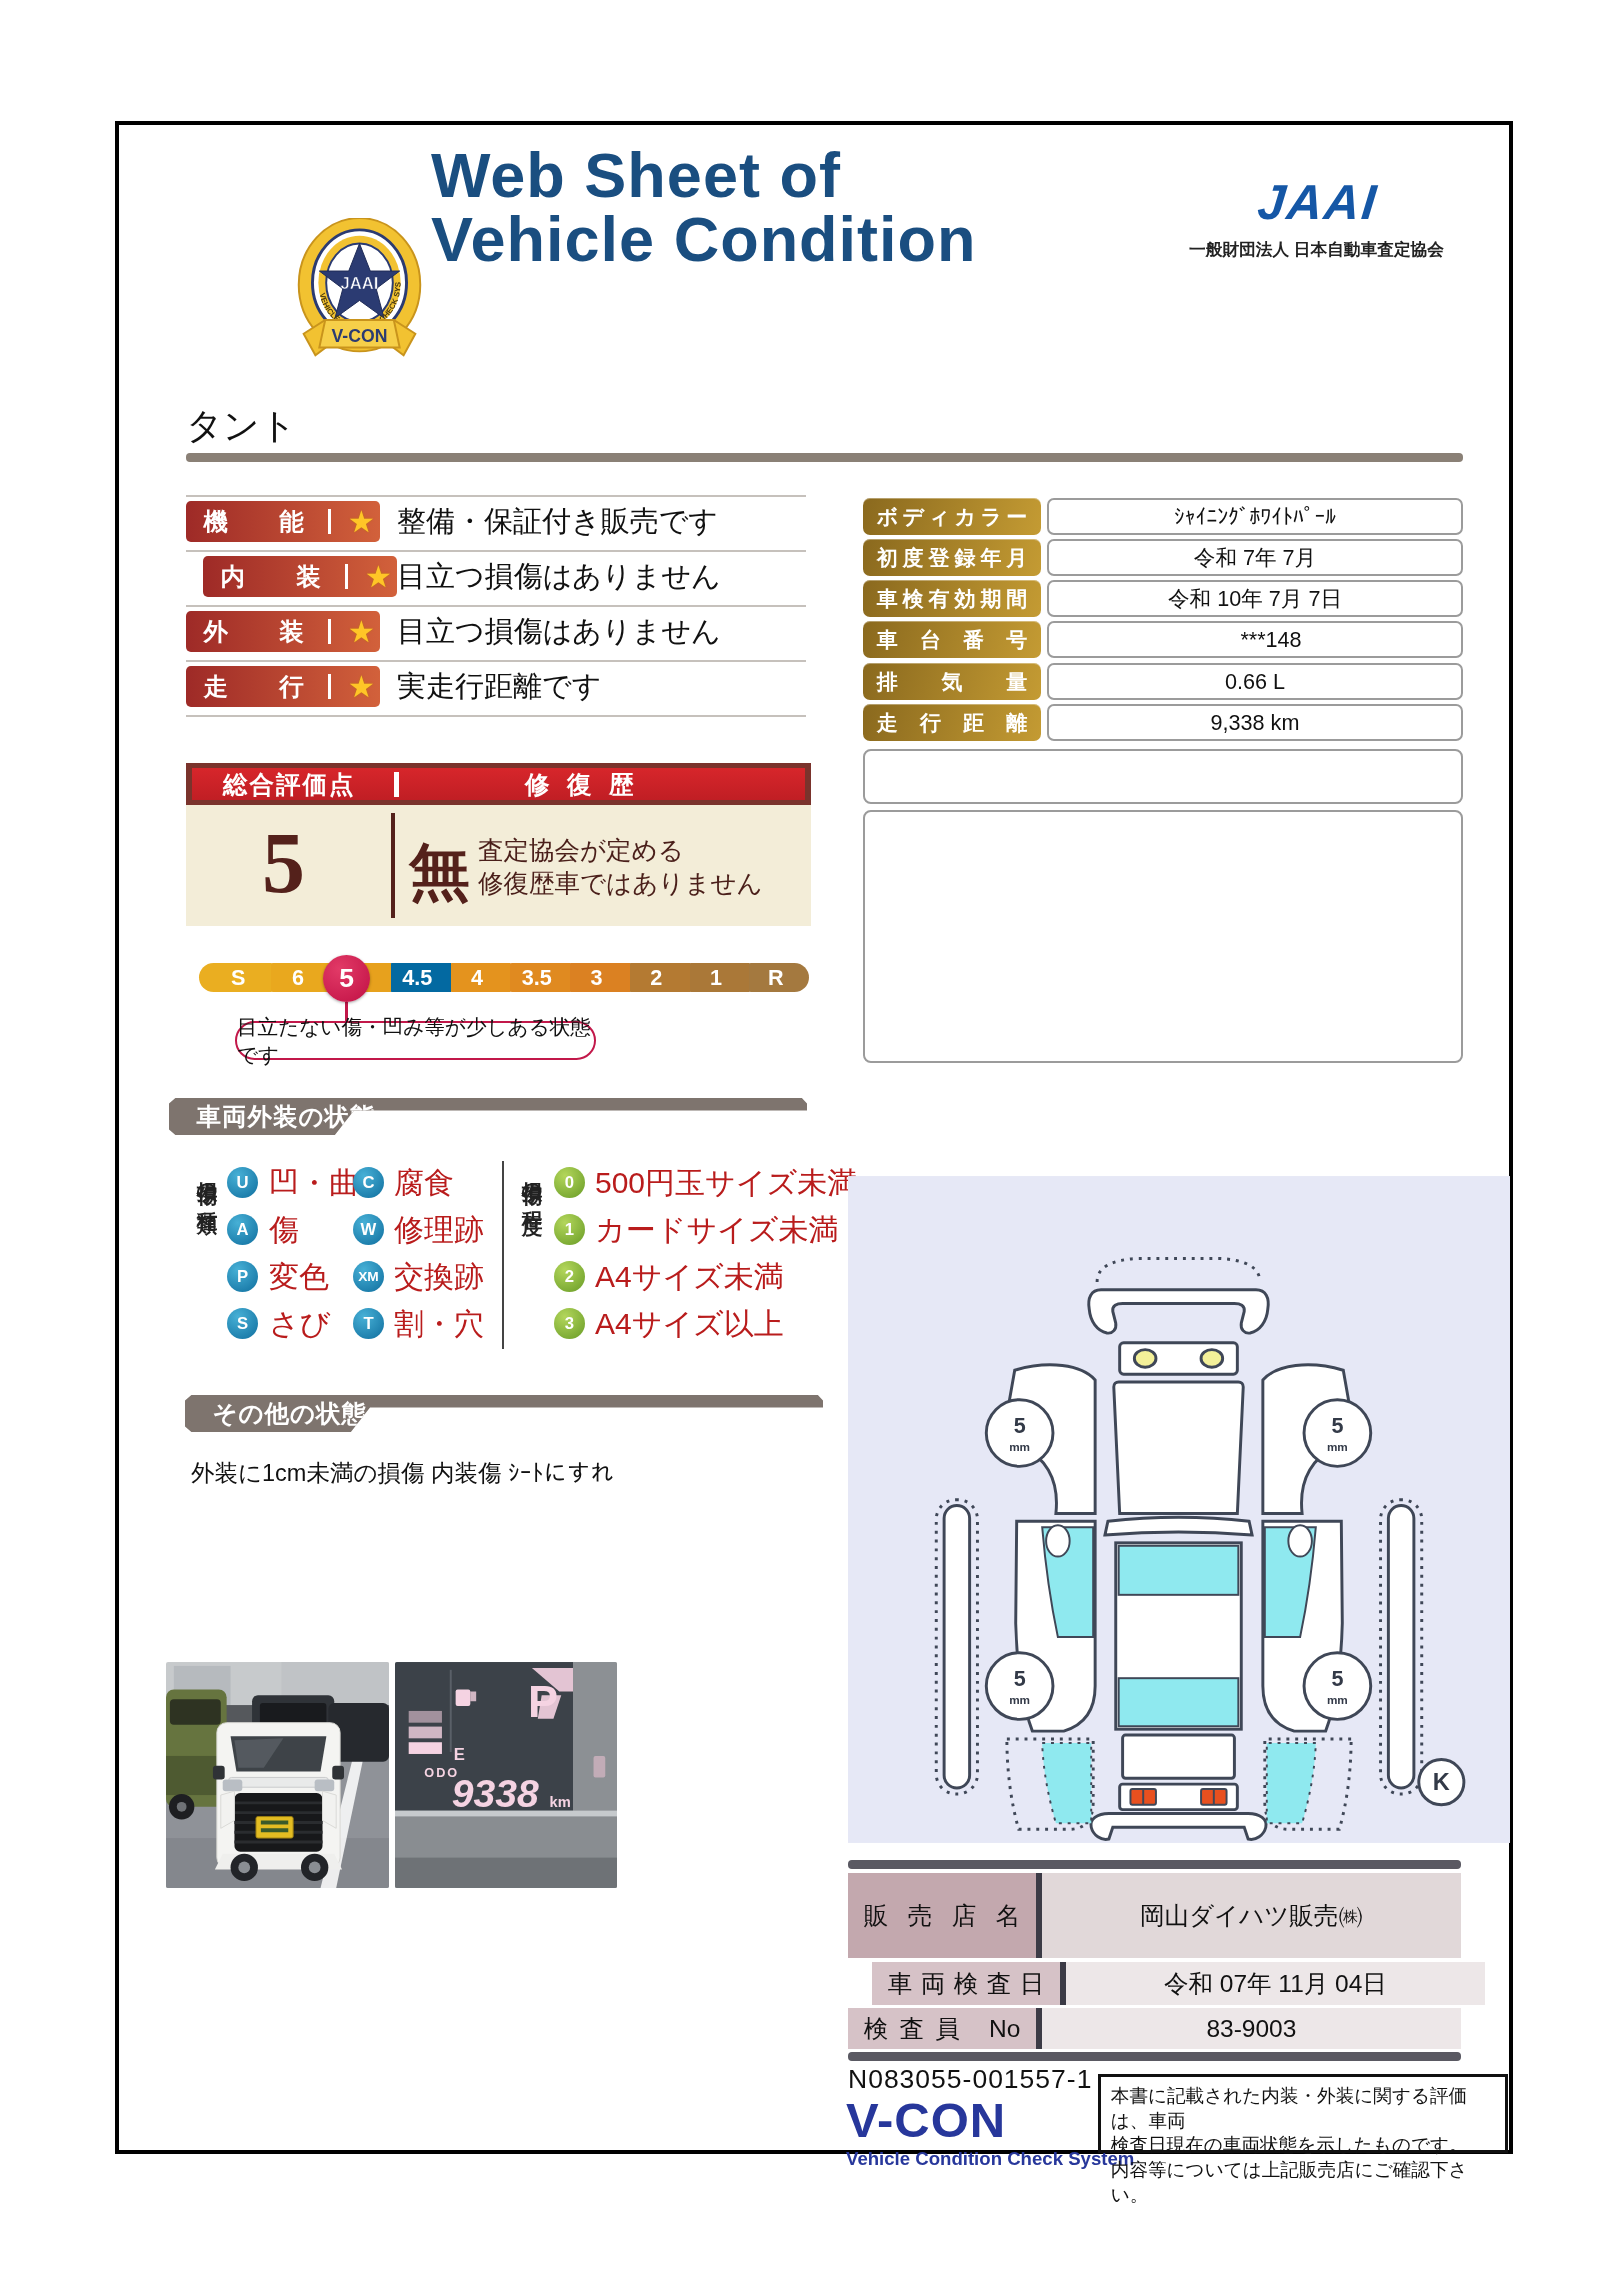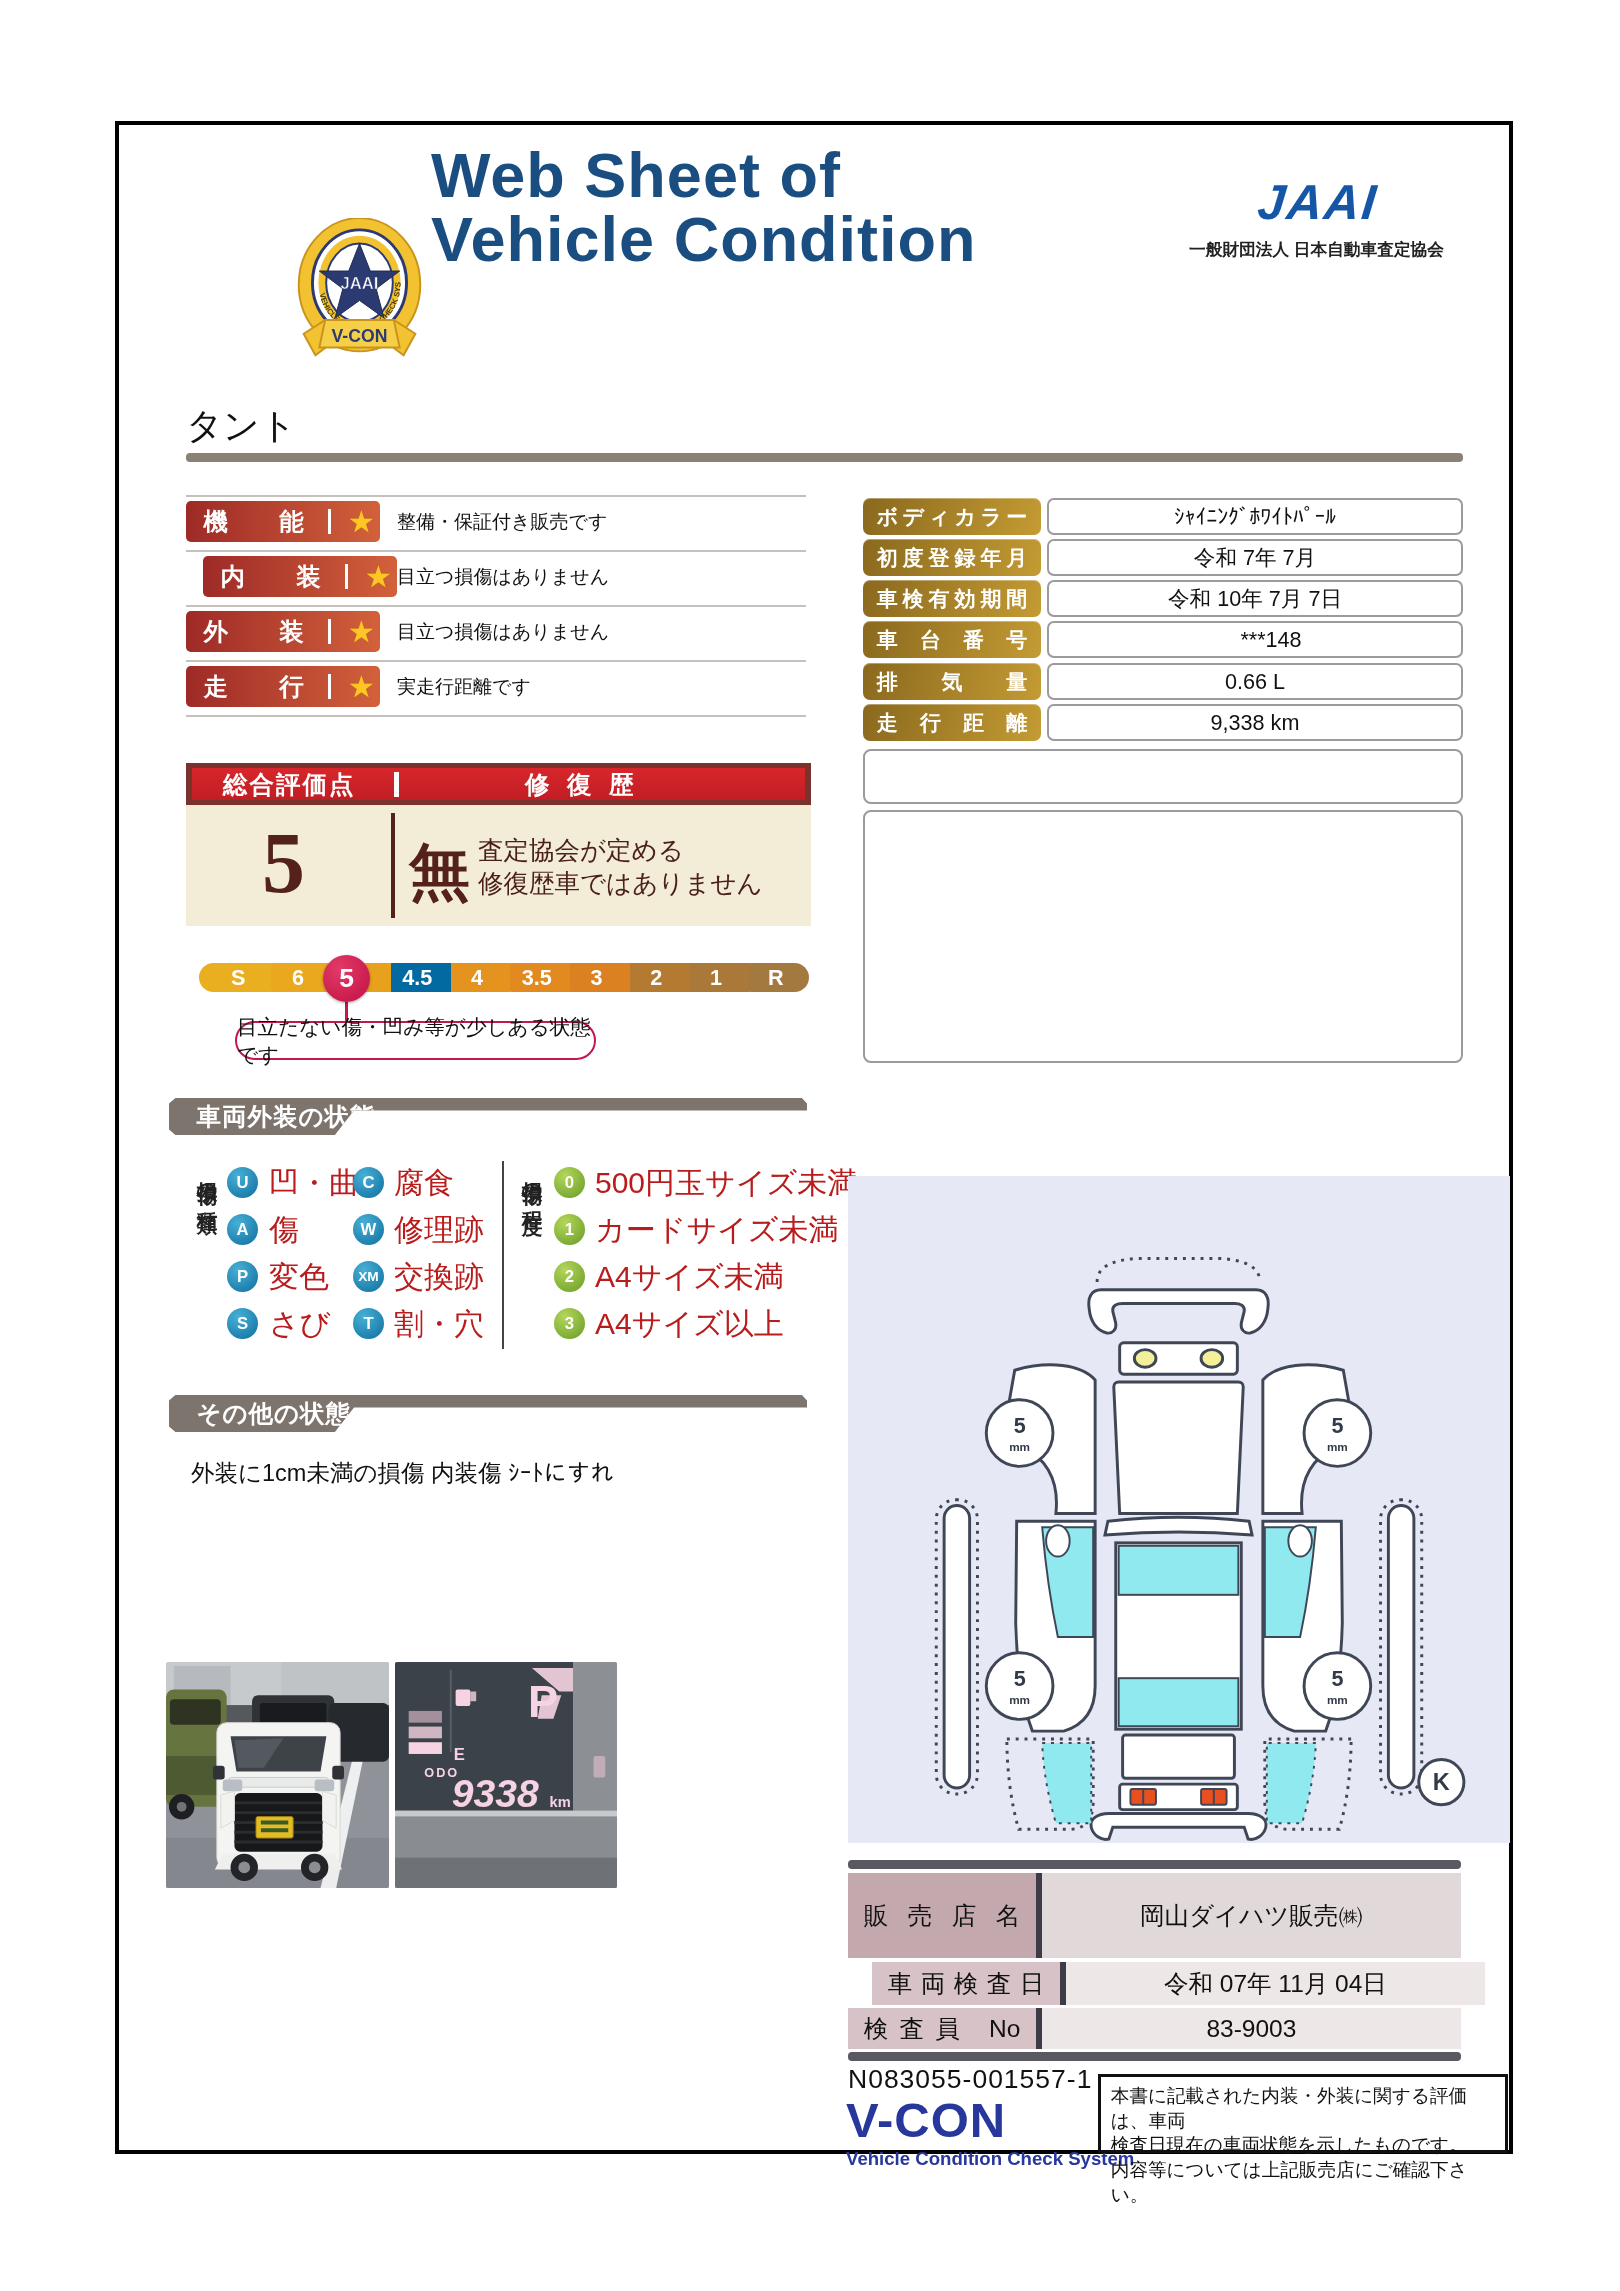--- a/index.html
+++ b/index.html
@@ -16,21 +16,21 @@
   .vname { font-size:36px; color:#111; font-weight:500; }
   .hr-sep { background:#8A8076; border-radius:3.9px; }
 
   
   .r-line { height:2px; background:#C6C1BC; }
   .r-bar { width:194px; height:41px; border-radius:4.9px; background:linear-gradient(90deg,#9E2A27,#D2613B);
            display:flex; align-items:center; color:#fff; font-weight:bold; font-size:24.5px;gap:12px; }
   .r-bar .lbl { display:inline-block; width:116px; margin-left:17.6px; text-align:justify; text-align-last:justify; }
   .r-bar .div { width:3.9px; height:25.5px; background:#fff; margin-left:11.8px; }
   .r-bar .star { width:43px; text-align:center; color:#FFC527; font-size:26.5px; text-shadow:0 0 2px #B87A10; }
-  .r-desc { font-size:19px; color:#111; line-height:41px; white-space:nowrap; }
+  .r-desc { font-size:29px; color:#111; line-height:41px; white-space:nowrap; }
 
   
   .i-label { width:178px; height:37px; border-radius:7px; background:linear-gradient(105deg,#8A691E,#C49B33);
              color:#fff; font-weight:bold; font-size:21px; line-height:37px; padding:0 13.7px;
              text-align:justify; box-shadow:inset 0 1px 0 rgba(255,255,255,.35); }
   .i-label span { display:inline-block; width:100%; text-align-last:justify; }
   .i-value { width:416px; height:37px; background:#fff; border:2px solid #9B9B9B; border-radius:6.9px;
              font-size:21.6px; color:#111; text-align:center; line-height:33px; }
   .empty-box { background:#fff; border:2px solid #9B9B9B; border-radius:7.8px; }
 
@@ -255,21 +255,21 @@
 
   <div class="abs badge green" style="left:554px; top:1167px;">0</div>
   <div class="abs leg-lbl" style="left:595px; top:1167px;">500円玉サイズ未満</div>
   <div class="abs badge green" style="left:554px; top:1214px;">1</div>
   <div class="abs leg-lbl" style="left:595px; top:1214px;">カードサイズ未満</div>
   <div class="abs badge green" style="left:554px; top:1261px;">2</div>
   <div class="abs leg-lbl" style="left:595px; top:1261px;">A4サイズ未満</div>
   <div class="abs badge green" style="left:554px; top:1308px;">3</div>
   <div class="abs leg-lbl" style="left:595px; top:1308px;">A4サイズ以上</div>
 
-  <div class="abs banner" style="left:169px; top:1395px; width:638px;font-family:Liberation Serif, serif;">
+  <div class="abs banner" style="left:185px; top:1395px; width:638px;font-family:Liberation Serif, serif;">
     <span>その他の状態</span>
   </div>
   <div class="abs other-text" style="left:191px; top:1457px;">外装に1cm未満の損傷 内装傷 ｼｰﾄにすれ</div>
 
   <svg class="abs photo" style="left:166px; top:1662px;" width="223" height="226" viewBox="0 0 228 231">
     <rect x="0" y="0" width="228" height="50" fill="#C7CACC"></rect>
     <rect x="8" y="4" width="58" height="40" fill="#B6BABE"></rect>
     <rect x="118" y="0" width="110" height="46" fill="#C0C3C6"></rect>
     <rect x="0" y="44" width="228" height="34" fill="#55585C"></rect>
     <rect x="0" y="76" width="228" height="155" fill="#8F9298"></rect>

